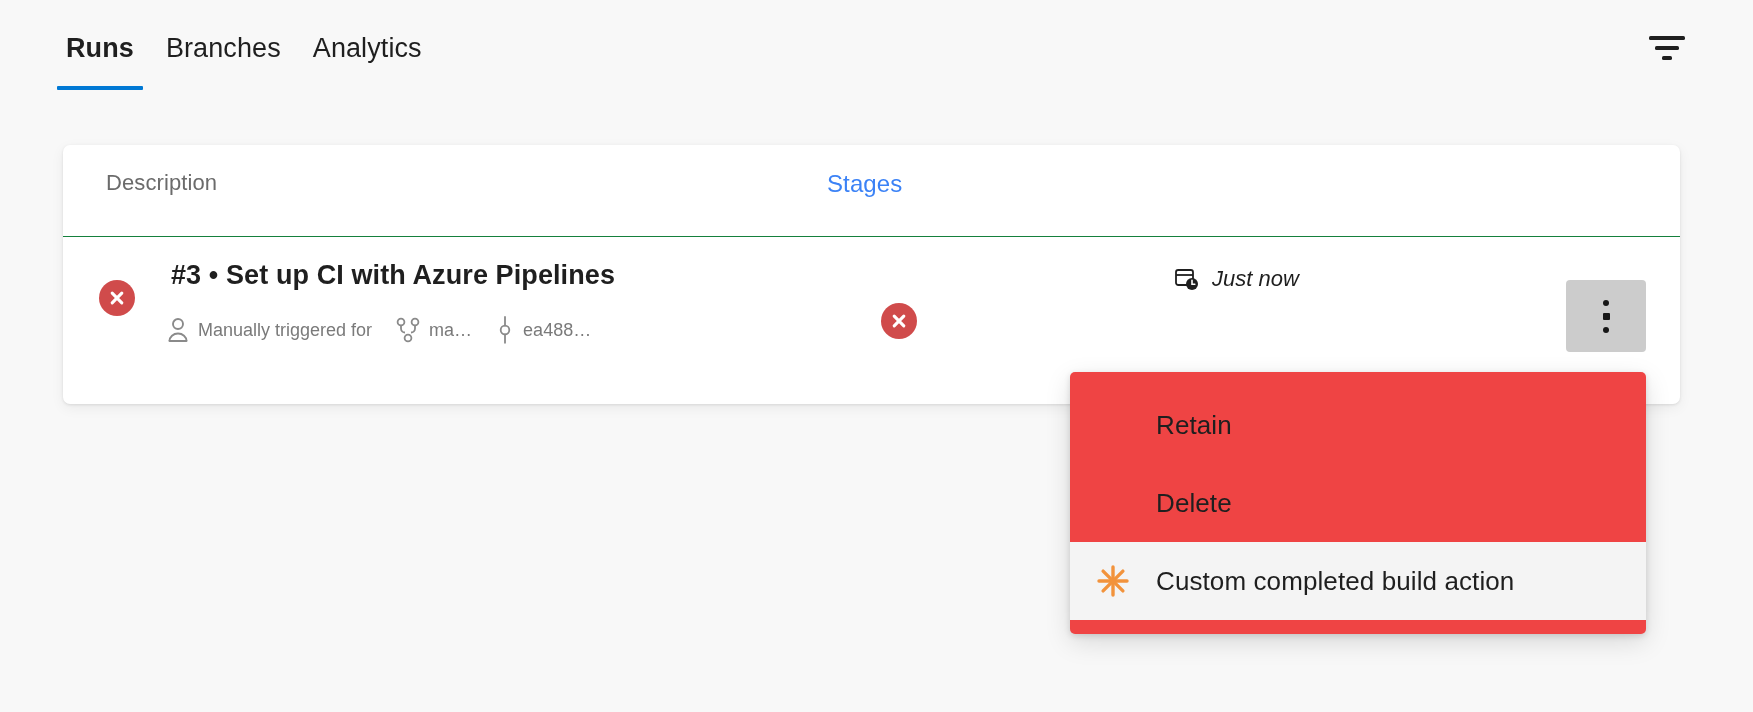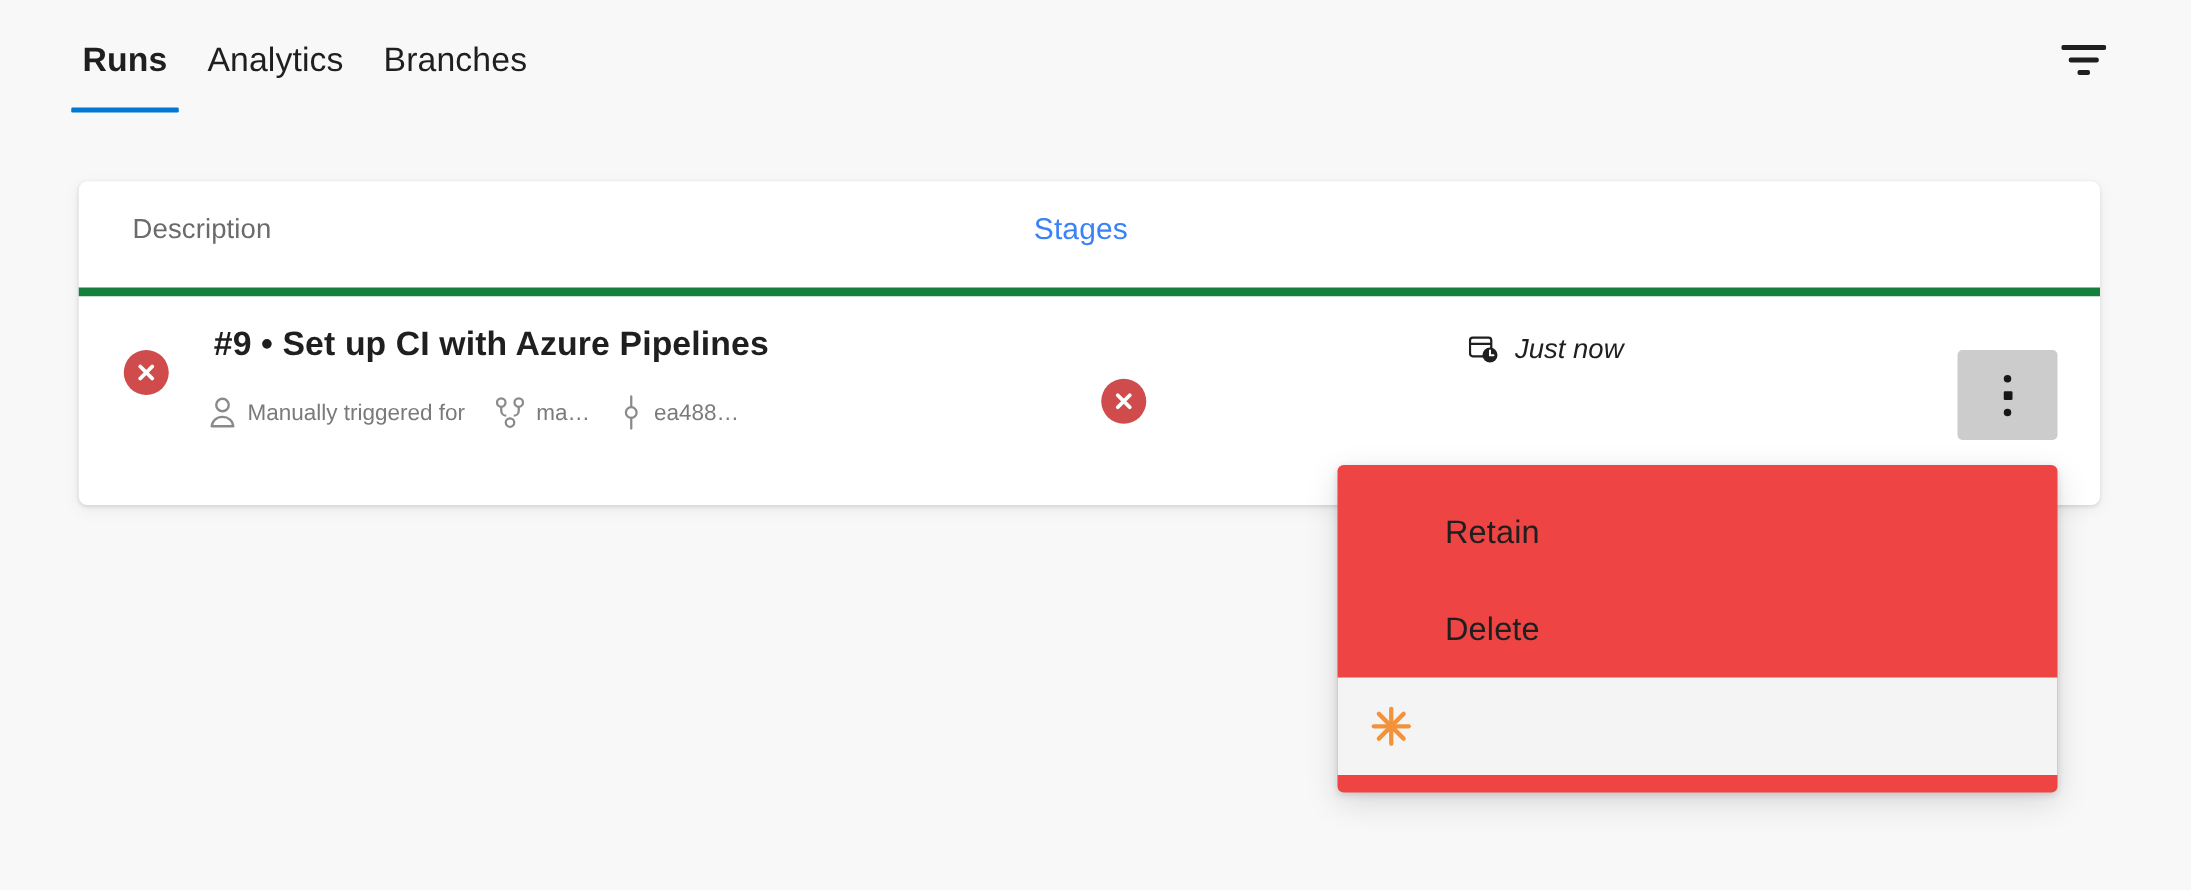--- a/index.html
+++ b/index.html
@@ -79,21 +79,21 @@
     height: 259px;
     background: #ffffff;
     border-radius: 7px;
     box-shadow: 0 1px 3px rgba(0,0,0,0.10), 0 4px 14px rgba(0,0,0,0.06);
     overflow: visible;
   }
 
   .table-head {
     position: relative;
     height: 92px;
-    border-bottom: 7px solid #15803d;
+    border-bottom: 1px solid #15803d;
   }
   .col-desc-head {
     position: absolute;
     left: 43px;
     top: 25px;
     font-size: 22px;
     color: #6b6b6b;
     letter-spacing: 0.1px;
   }
   .col-stages-head {
@@ -237,24 +237,24 @@
 <body>
 
 <div class="page">
 
   <div class="tabbar">
     <div class="tabs">
       <div class="tab active">
         <span>Runs</span>
       </div>
       <div class="tab">
+        <span>Branches</span>
+      </div>
+      <div class="tab">
         <span>Analytics</span>
-      </div>
-      <div class="tab">
-        <span>Branches</span>
       </div>
     </div>
 
     <div class="filter-btn">
       <svg class="filter-ico" width="36" height="26" viewBox="0 0 36 26">
         <rect x="0" y="1" width="36" height="4" rx="1.6" fill="#1f1f1f"></rect>
         <rect x="6" y="11" width="24" height="4" rx="1.6" fill="#1f1f1f"></rect>
         <rect x="13" y="21" width="10" height="4" rx="1.6" fill="#1f1f1f"></rect>
       </svg>
     </div>
@@ -268,21 +268,21 @@
     </div>
 
     <div class="run-row">
 
       <div class="status-badge primary">
         <svg width="20" height="20" viewBox="0 0 20 20">
           <path d="M5.2 5.2 L14.8 14.8 M14.8 5.2 L5.2 14.8" stroke="#ffffff" stroke-width="3.1" stroke-linecap="round"></path>
         </svg>
       </div>
 
-      <div class="run-title">#9 • Set up CI with Azure Pipelines</div>
+      <div class="run-title">#3 • Set up CI with Azure Pipelines</div>
 
       <div class="run-sub">
         <span class="sub-ico">
           <svg width="22" height="26" viewBox="0 0 22 26">
             <circle cx="11" cy="7" r="5" fill="none" stroke="#8a8a8a" stroke-width="1.9"></circle>
             <path d="M2.5 24 a8.5 7.5 0 0 1 17 0" fill="none" stroke="#8a8a8a" stroke-width="1.9"></path>
             <path d="M2.5 24 h17" stroke="#8a8a8a" stroke-width="1.9" stroke-linecap="round"></path>
           </svg>
         </span>
         <span class="sub-txt">Manually triggered for</span>
@@ -353,17 +353,18 @@
       <span class="ctx-ico">
         <svg class="asterisk" width="34" height="34" viewBox="0 0 34 34">
           <g stroke="#f2933c" stroke-width="3.4" stroke-linecap="round">
             <path d="M17 3 v28"></path>
             <path d="M3 17 h28"></path>
             <path d="M7.1 7.1 L26.9 26.9"></path>
             <path d="M26.9 7.1 L7.1 26.9"></path>
           </g>
         </svg>
       </span>
+      <span class="ctx-label">Custom completed build action</span>
     </div>
 
   </div>
 
 </div>
 
 </body></html>

